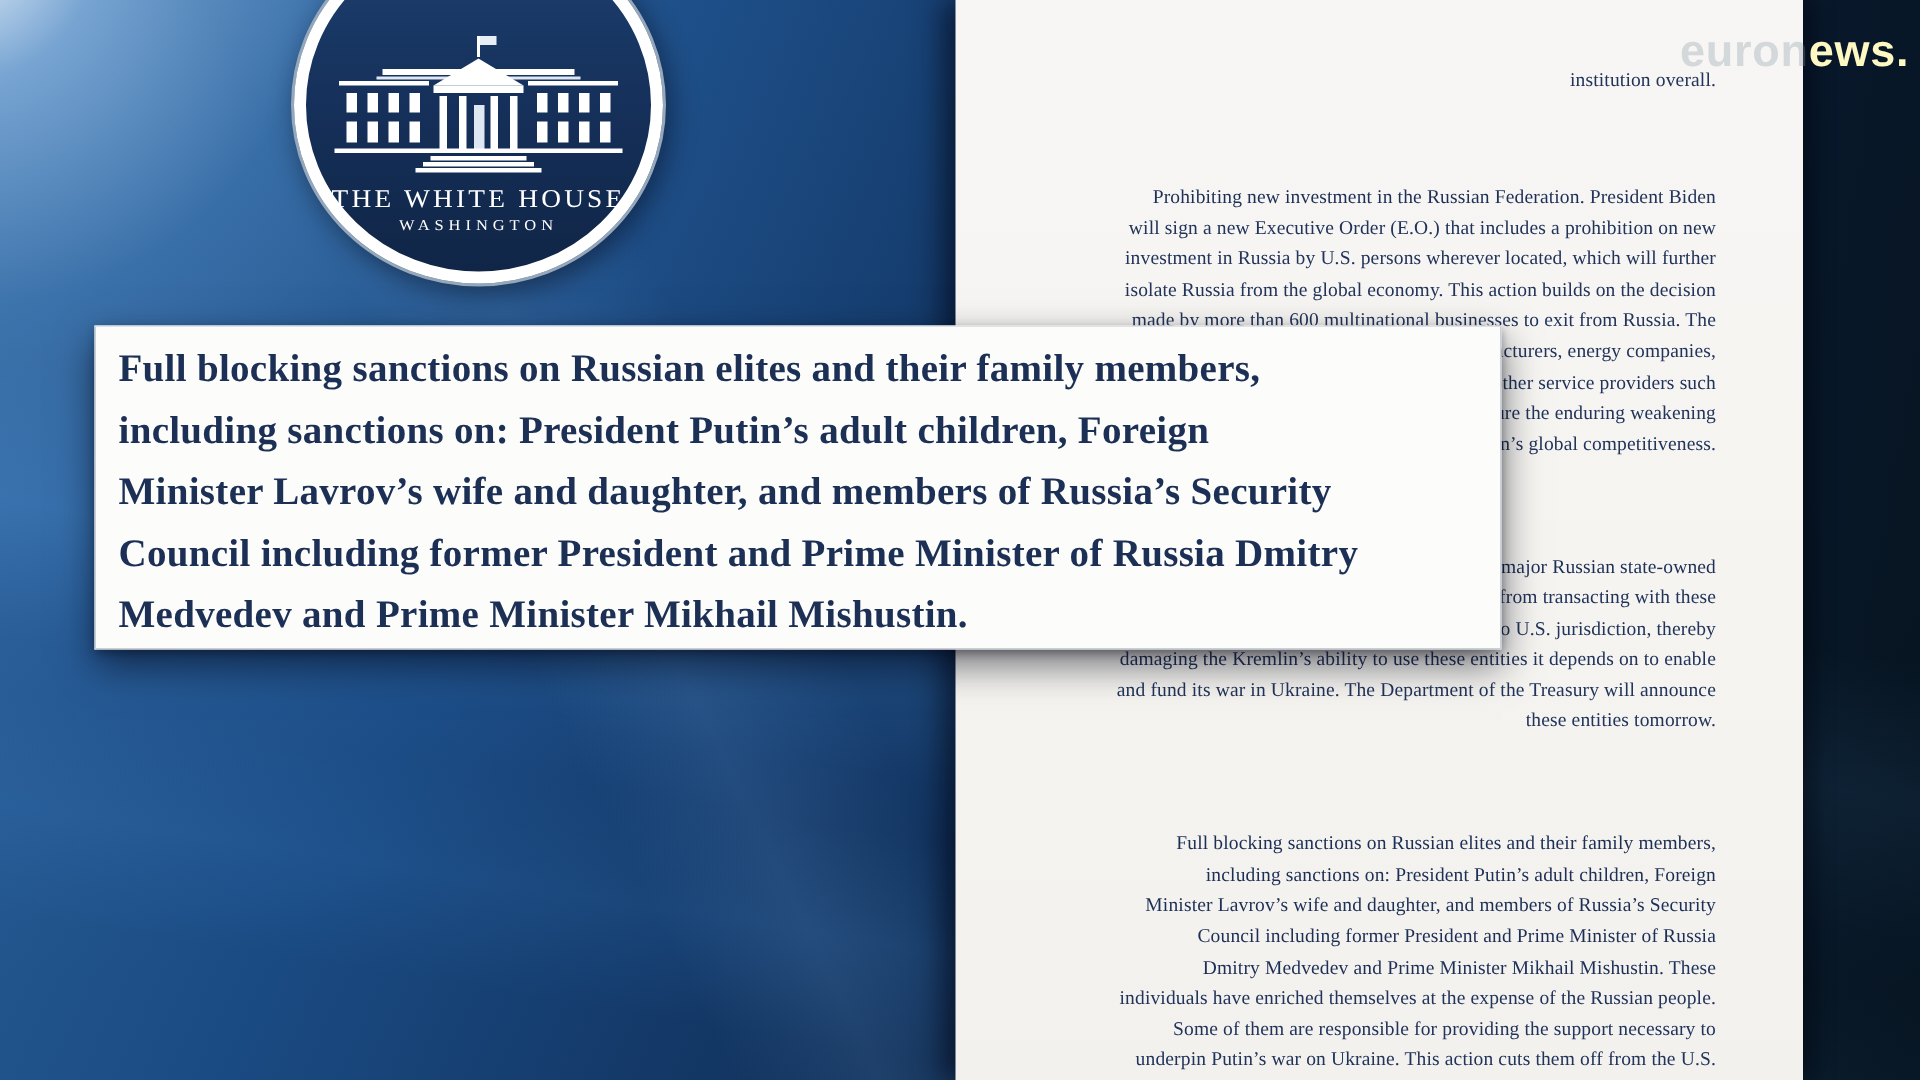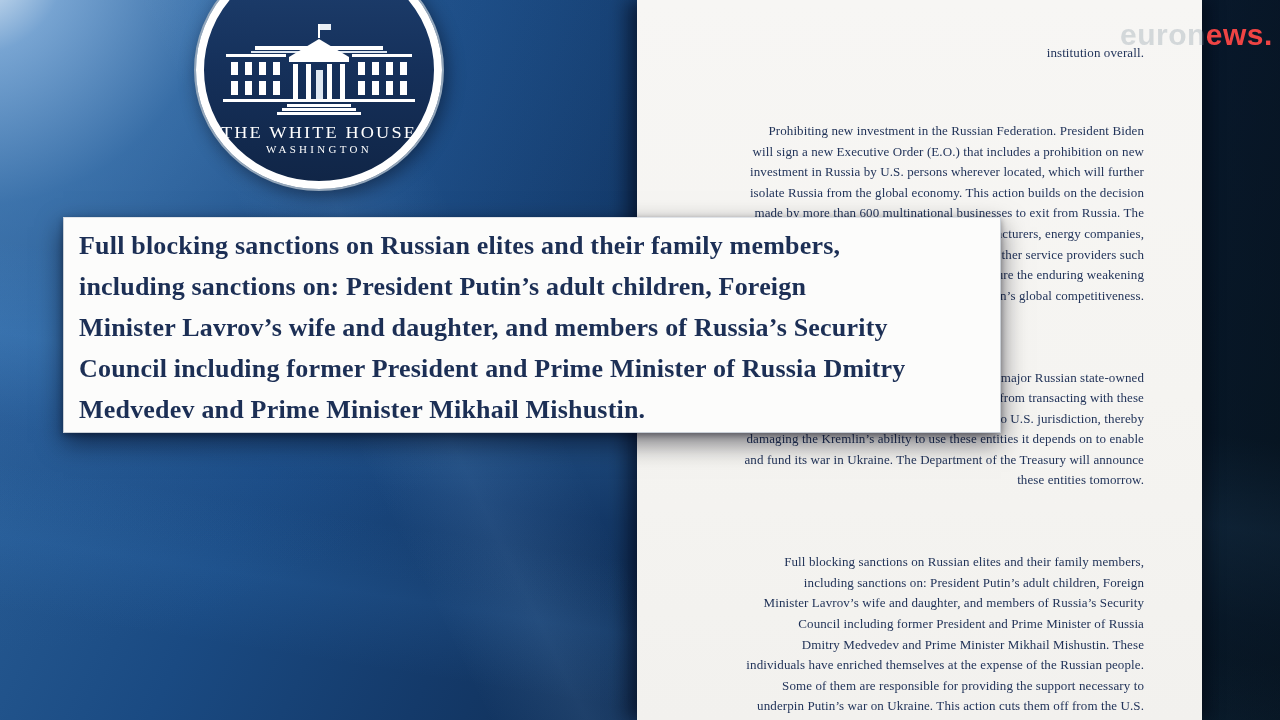--- a/index.html
+++ b/index.html
@@ -57,21 +57,21 @@
     font-weight:bold; font-size:26px; line-height:41px;
     color:#1c2f55; white-space:pre; letter-spacing:0.2px;
   }
   
   .logo {
     position:absolute; left:1120px; top:18px;
     font-family:"Liberation Sans", sans-serif; font-weight:bold;
     font-size:30px; letter-spacing:0.5px; white-space:pre;
   }
   .logo-faded { color:rgba(130,145,160,0.30); }
-  .logo-solid { color:#ef4444; }
+  .logo-solid { color:#fef9c3; }
 </style>
 </head>
 <body>
 
 <div id="frame">
 
   <div class="bg"></div>
   <div class="beams"></div>
   <div class="shade-right"></div>
 

